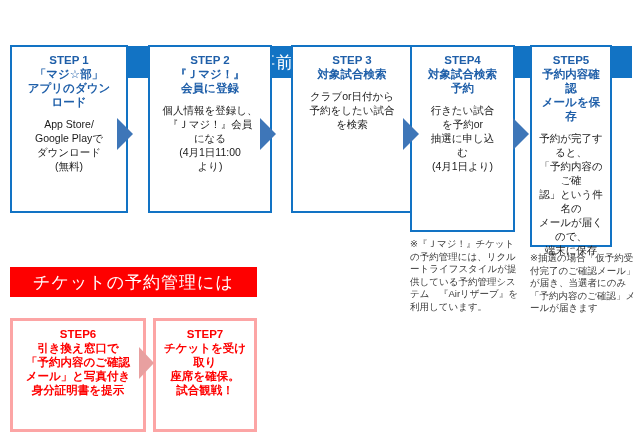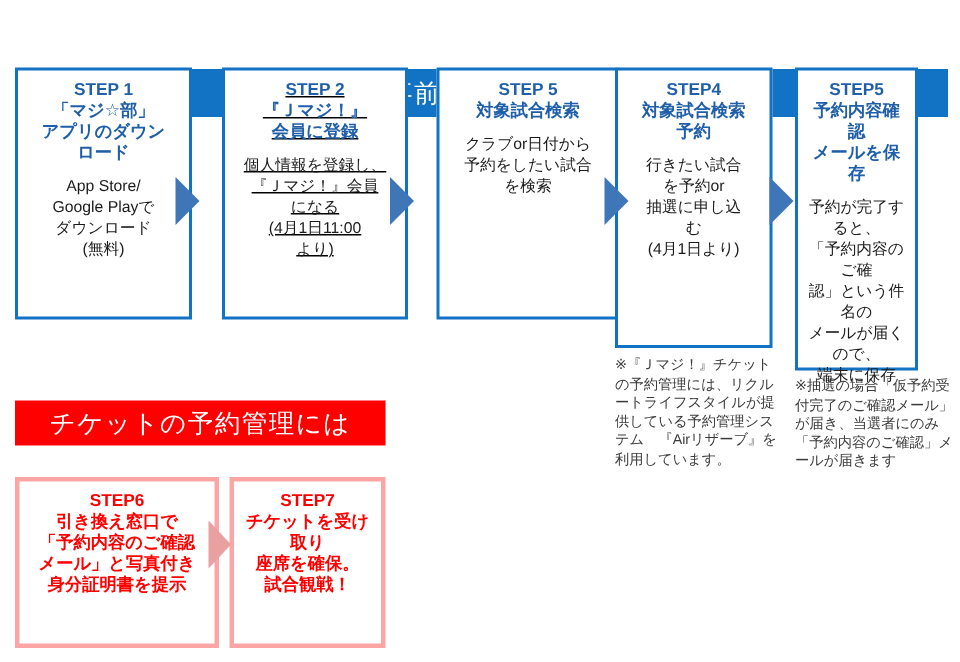--- a/index.html
+++ b/index.html
@@ -95,21 +95,21 @@
     position: absolute;
     font-size: 9.5px;
     line-height: 12.5px;
     color: #3a3a3a;
     text-align: left;
     white-space: pre-line;
   }
 
   
   #box1 { left: 10px;  top: 45px;  width: 118px; height: 168px; }
-  #box2 { left: 148px; top: 45px;  width: 124px; height: 168px; text-decoration: underline; }
+  #box2 { left: 148px; top: 45px;  width: 124px; height: 168px; }
   #box3 { left: 291px; top: 45px;  width: 122px; height: 168px; }
   #box4 { left: 410px; top: 45px;  width: 105px; height: 187px; }
   #box5 { left: 530px; top: 45px;  width: 82px; height: 202px; }
 
   #box6 { left: 10px;  top: 318px; width: 136px; height: 114px; }
   #box7 { left: 153px; top: 318px; width: 104px; height: 114px; }
 
   #arrow1 { left: 117px; top: 118px; }
   #arrow2 { left: 260px; top: 118px; }
   #arrow3 { left: 403px; top: 118px; }
@@ -142,21 +142,21 @@
 『Ｊマジ！』
 会員に登録</div>
   <div class="step-body">個人情報を登録し、
 『Ｊマジ！』会員
 になる
 (4月1日11:00
 より)</div>
 </div>
 
 <div class="step-box blue" id="box3">
-  <div class="step-title">STEP 5
+  <div class="step-title">STEP 3
 対象試合検索</div>
   <div class="step-body">クラブor日付から
 予約をしたい試合
 を検索</div>
 </div>
 
 <div class="step-box blue" id="box4">
   <div class="step-title">STEP4
 対象試合検索
 予約</div>

